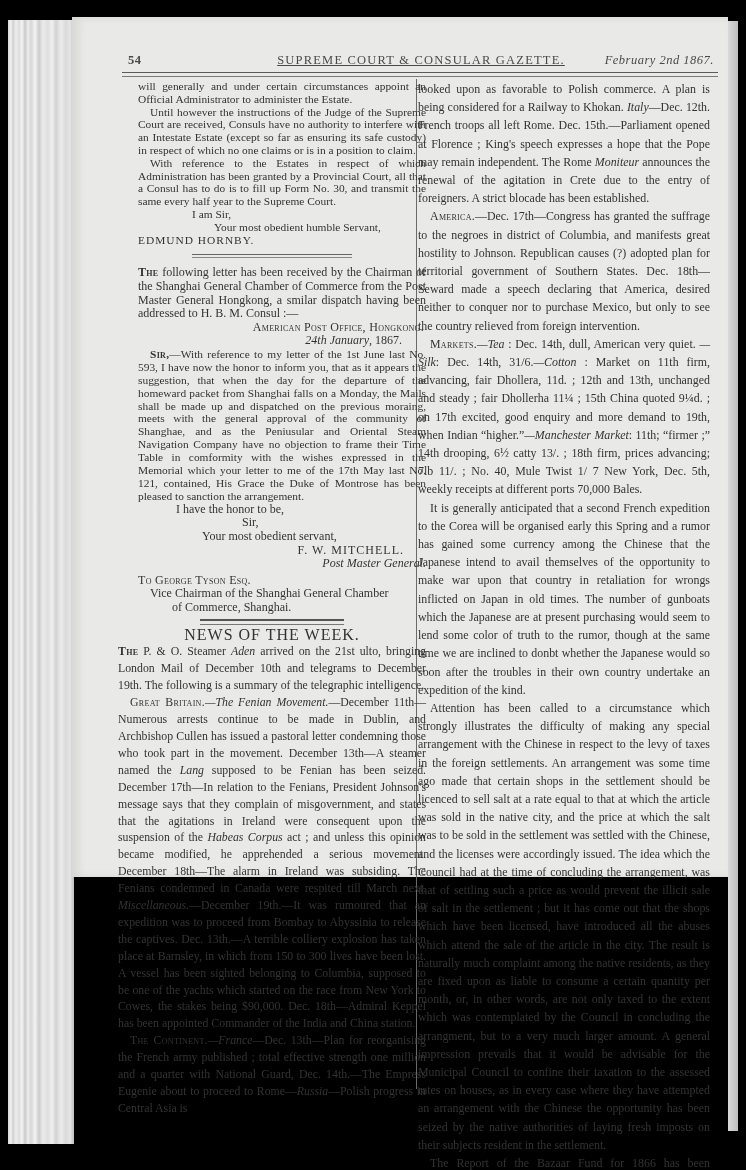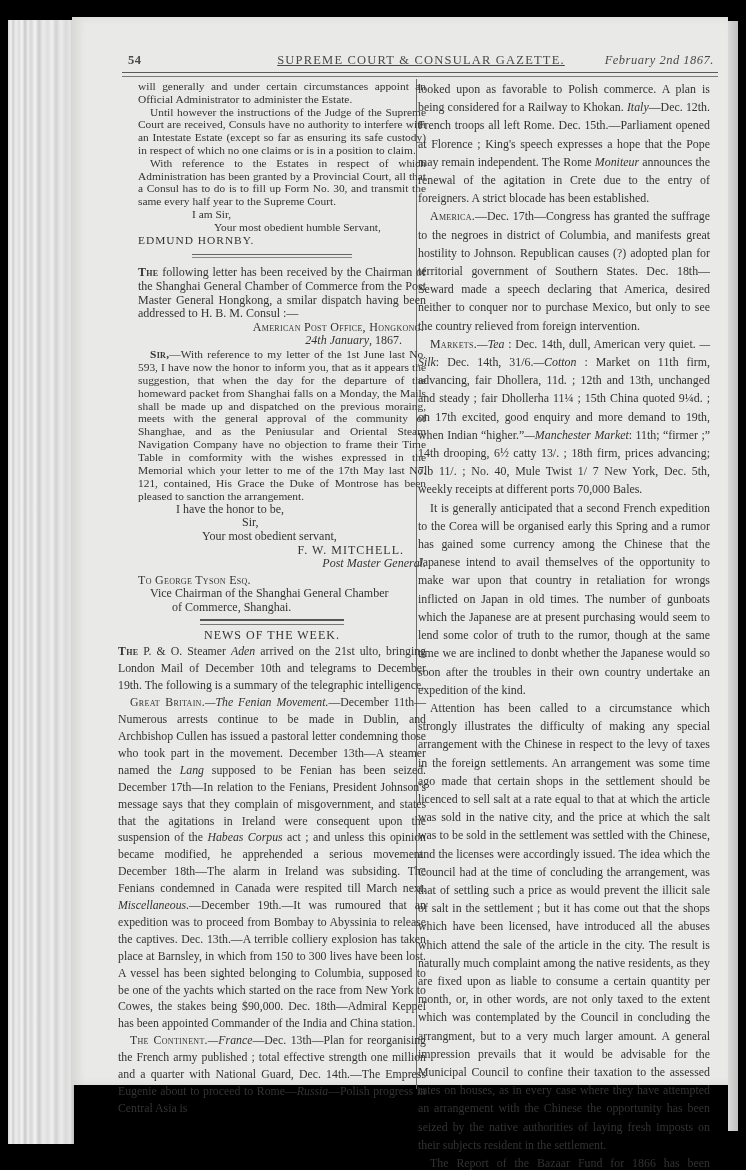--- a/index.html
+++ b/index.html
@@ -13,21 +13,21 @@
   .book-edges {
     position: absolute; left: 8px; top: 20px; width: 66px; height: 1124px;
     background:
       linear-gradient(90deg,
         #d8d8d8 0px, #f2f2f2 3px, #cfcfcf 5px, #efefef 8px, #dcdcdc 11px,
         #f4f4f4 14px, #c9c9c9 17px, #ededed 20px, #d6d6d6 23px, #f3f3f3 27px,
         #cdcdcd 31px, #ebebeb 35px, #dedede 40px, #f0f0f0 44px, #d2d2d2 48px,
         #ececec 53px, #d9d9d9 58px, #e6e6e6 62px, #bdbdbd 66px);
   }
   .page {
-    position: absolute; left: 72px; top: 17px; width: 656px; height: 1068px;
+    position: absolute; left: 72px; top: 17px; width: 656px; height: 860px;
     background: #e9e9e7;
     box-shadow: inset 6px 0 10px rgba(0,0,0,0.08);
   }
   .page::after {
     content: ""; position: absolute; right: -10px; top: 4px; width: 10px; height: 1110px;
     background: linear-gradient(90deg, #d9d9d9, #bfbfbf);
   }
   .running-head {
     position: absolute; left: 56px; top: 36px; width: 586px; height: 14px;
     font-size: 12.5px; letter-spacing: 0.5px; color: #4a4a4a;
@@ -54,21 +54,21 @@
   .sc { font-variant: small-caps; letter-spacing: 0.3px; }
   .it { font-style: italic; }
   .b { font-weight: bold; }
   .sig { text-indent: 0 !important; }
   .sig.i1 { padding-left: 54px; }
   .sig.i2 { padding-left: 76px; }
   .sig.i3 { padding-right: 22px; letter-spacing: 1px; }
   .sig.right { text-align: right; }
   .rule-short { width: 160px; height: 2px; border-top: 1px solid #666; border-bottom: 1px solid #888; margin: 8px auto 8px auto; }
   .rule-double { width: 144px; height: 3px; border-top: 2px solid #555; border-bottom: 1px solid #777; margin: 4px auto 2px auto; }
-  .section-head { text-align: center; letter-spacing: 1px; font-size: 12px; margin: 2px 0 0 0; text-indent: 0 !important; }
+  .section-head { text-align: center; letter-spacing: 1px; font-size: 16px; margin: 2px 0 0 0; text-indent: 0 !important; }
   .letter-block { font-size: 11.4px; line-height: 12.8px; margin-left: 20px; }
   .letter-block p { margin: 0; }
   .news { font-size: 11.8px; line-height: 16.9px; }
 </style>
 </head>
 <body>
 
 <div class="book-edges"></div>
 
 <div class="page">

